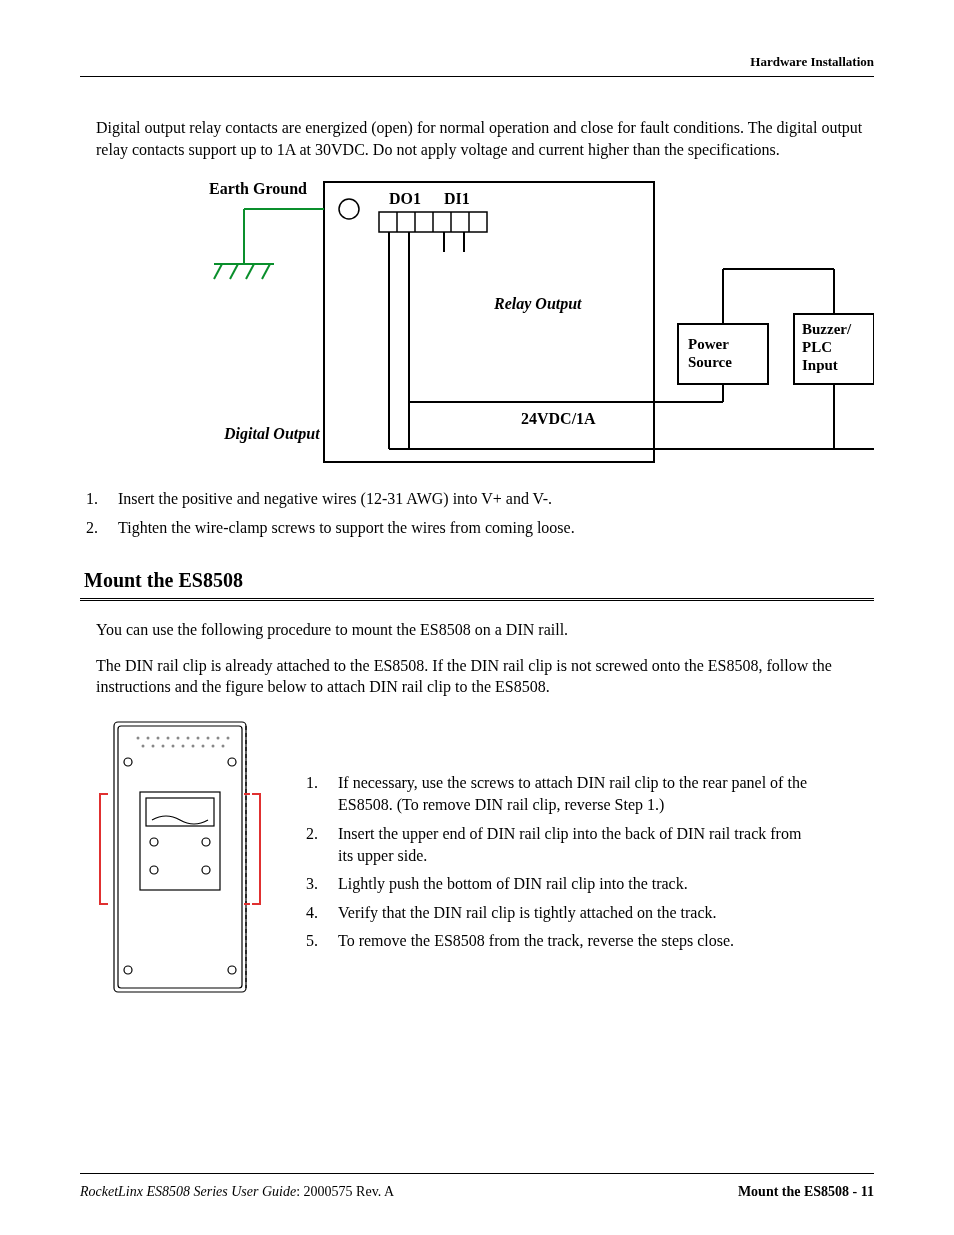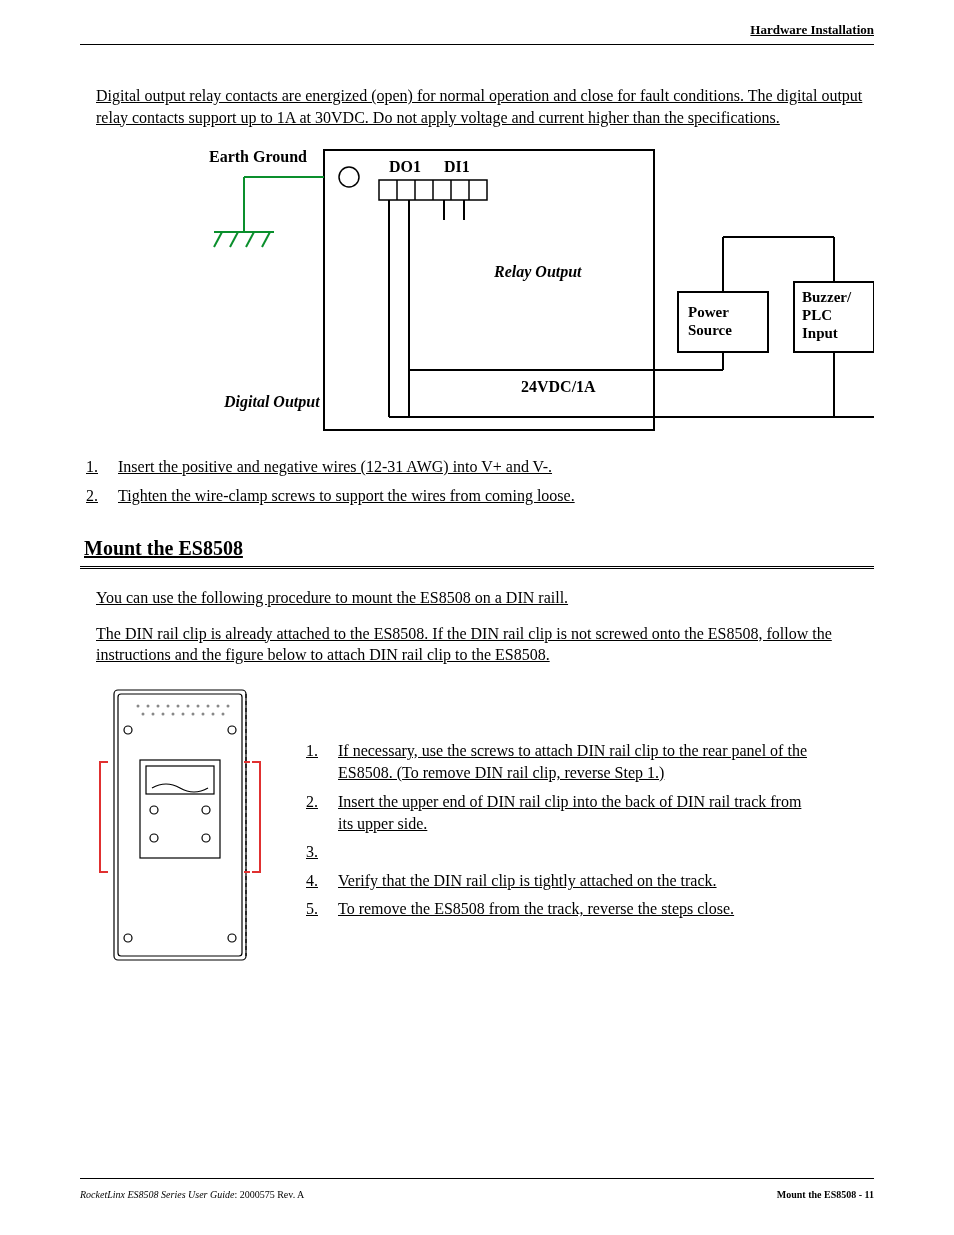--- a/index.html
+++ b/index.html
@@ -5,25 +5,24 @@
   body {
     font-family: "Times New Roman", Times, serif;
     font-size: 16px;
     color: #000;
     margin: 0;
     padding: 0;
     background: #fff;
     width: 954px;
   }
   .page {
-    padding: 22px 80px 30px 80px;
+    padding: 54px 80px 30px 80px;
     box-sizing: border-box;
     min-height: 1235px;
     position: relative;
-    text-decoration: underline;
   }
   .header-right {
     text-align: right;
     font-weight: bold;
     font-size: 13px;
     padding-bottom: 6px;
     border-bottom: 1px solid #000;
     margin-bottom: 40px;
   }
   p { margin: 0 0 14px 16px; line-height: 1.35; }
@@ -61,21 +60,21 @@
   }
   .footer {
     position: absolute;
     bottom: 35px;
     left: 80px;
     right: 80px;
     border-top: 1px solid #000;
     padding-top: 10px;
     display: flex;
     justify-content: space-between;
-    font-size: 10px;
+    font-size: 14px;
   }
   .footer-left .it { font-style: italic; }
   .footer-right { font-weight: bold; }
   .it { font-style: italic; }
 </style>
 </head>
 <body>
 
 <div class="page">
 
@@ -236,20 +235,21 @@
       <div class="ol-row">
           <span class="ol-num">1.</span>
           <span>If necessary, use the screws to attach DIN rail clip to the rear panel of the ES8508. (To remove DIN rail clip, reverse Step 1.)</span>
         </div>
       <div class="ol-row">
           <span class="ol-num">2.</span>
           <span>Insert the upper end of DIN rail clip into the back of DIN rail track from its upper side.</span>
         </div>
       <div class="ol-row">
           <span class="ol-num">3.</span>
+          <span>Lightly push the bottom of DIN rail clip into the track.</span>
         </div>
       <div class="ol-row">
           <span class="ol-num">4.</span>
           <span>Verify that the DIN rail clip is tightly attached on the track.</span>
         </div>
       <div class="ol-row">
           <span class="ol-num">5.</span>
           <span>To remove the ES8508 from the track, reverse the steps close.</span>
         </div>
     </div>

